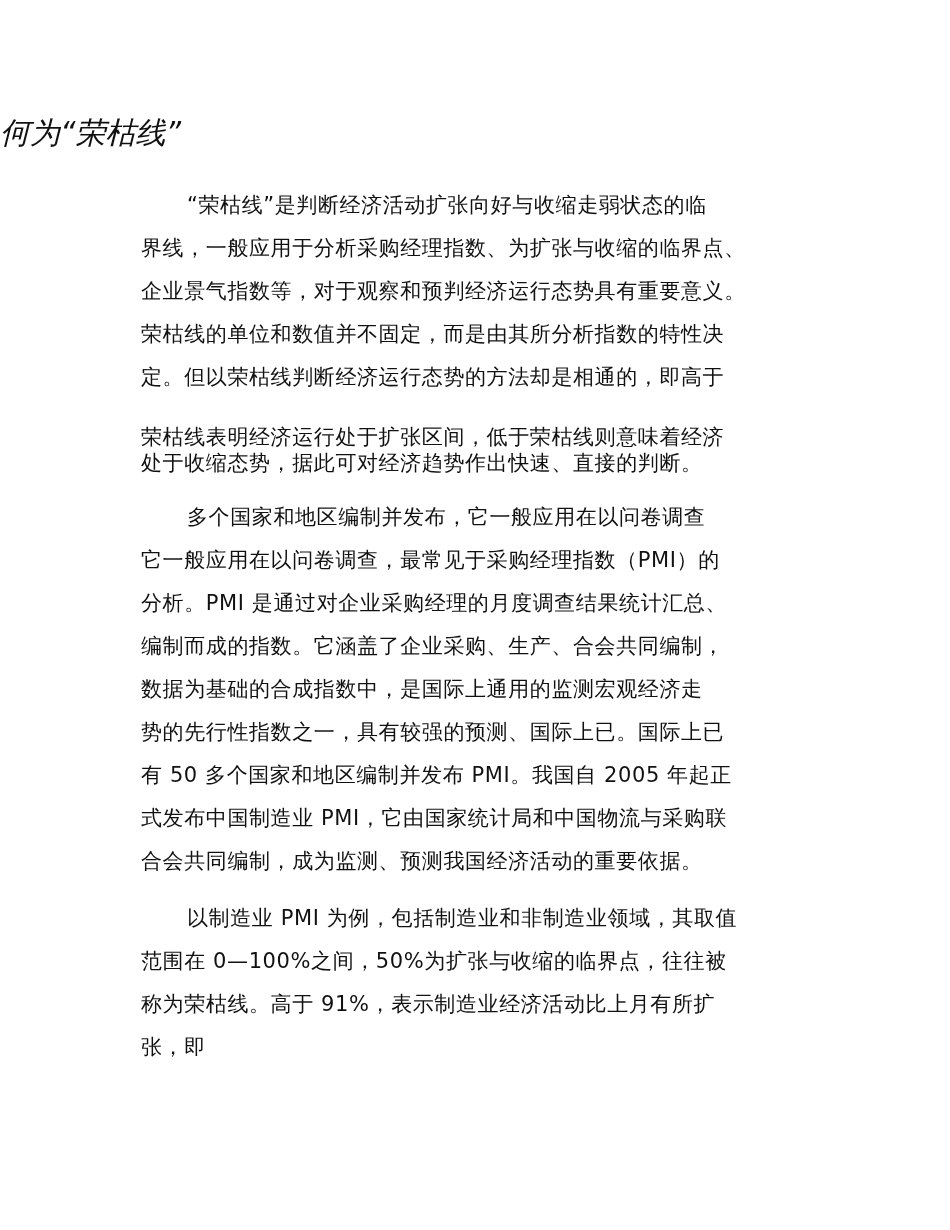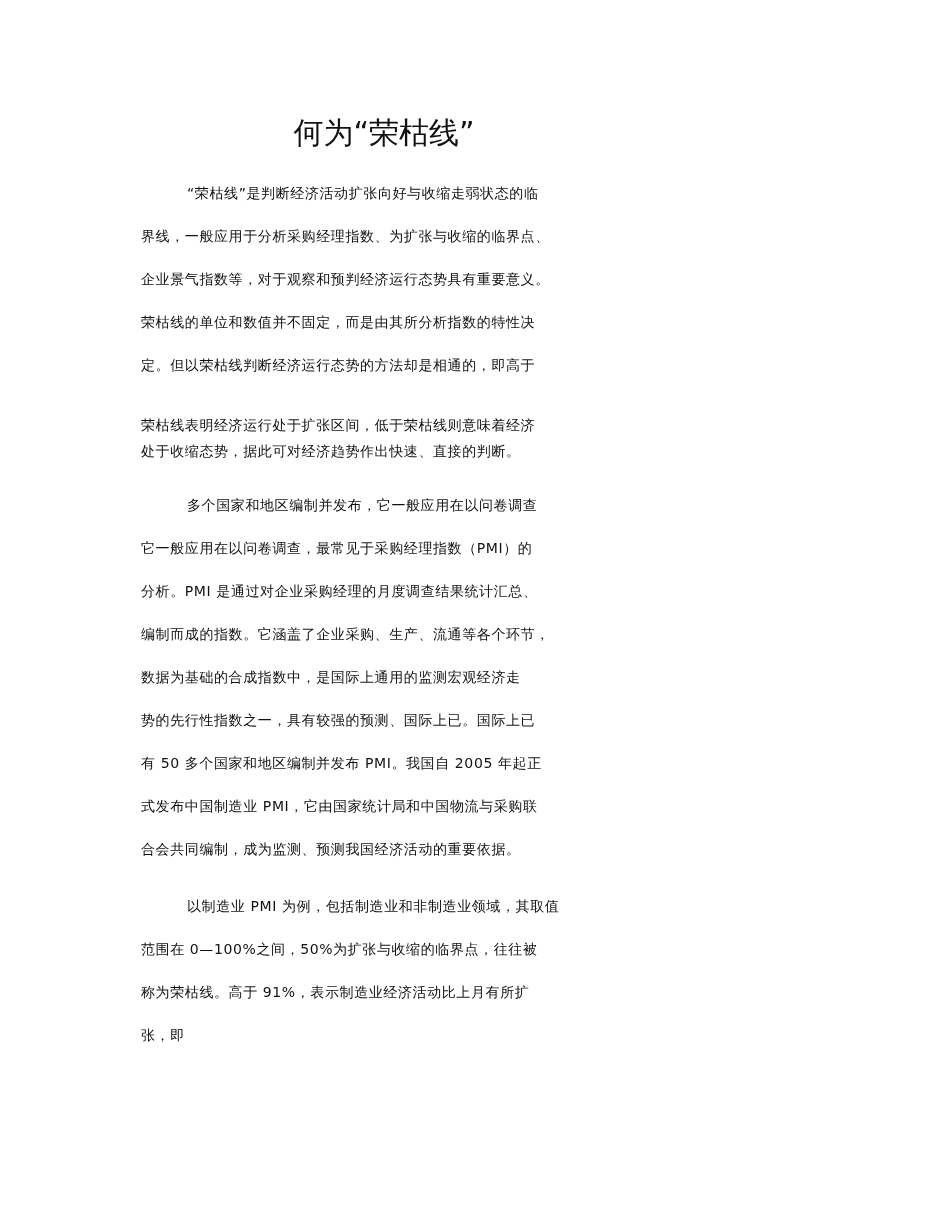--- a/index.html
+++ b/index.html
@@ -1,22 +1,22 @@
 <!DOCTYPE html>
 <html><head>
 <meta charset="utf-8">
 <style>
   html, body { margin: 0; padding: 0; background: #ffffff; }
   body { width: 950px; height: 1230px; position: relative; overflow: hidden;
          font-family: "DejaVu Sans", "Liberation Sans", sans-serif; color: #111111; }
   .page { position: absolute; left: 0; top: 0; width: 950px; height: 1230px; background: #ffffff; }
-  .title { position: absolute; left: 0; width: 768px; top: 113px; text-align: center;
-           font-size: 30px; line-height: 40px; white-space: nowrap; }
-  .line { position: absolute; left: 141px; width: 690px; font-size: 14px; line-height: 30px;
-          white-space: nowrap; letter-spacing: 0.6px; }
+  .title { position: absolute; left: 0; width: 768px; top: 113px; 
+           font-size: 30px; line-height: 40px; white-space: nowrap; font-style: italic; }
+  .line { position: absolute; left: 141px; width: 690px; font-size: 21px; line-height: 30px;
+          white-space: nowrap; letter-spacing: 0.6px; margin-top: 12px; }
   .indent { left: 187px; }
 </style>
 </head>
 <body>
 
 <div class="page">
   <div class="title">何为“荣枯线”</div>
 
   <div>
     <div class="line indent" style="top:178px">“荣枯线”是判断经济活动扩张向好与收缩走弱状态的临</div>
@@ -25,21 +25,21 @@
     <div class="line" style="top:307px">荣枯线的单位和数值并不固定，而是由其所分析指数的特性决</div>
     <div class="line" style="top:350px">定。但以荣枯线判断经济运行态势的方法却是相通的，即高于</div>
     <div class="line" style="top:410px">荣枯线表明经济运行处于扩张区间，低于荣枯线则意味着经济</div>
     <div class="line" style="top:436px">处于收缩态势，据此可对经济趋势作出快速、直接的判断。</div>
   </div>
 
   <div>
     <div class="line indent" style="top:490px">多个国家和地区编制并发布，它一般应用在以问卷调查</div>
     <div class="line" style="top:533px">它一般应用在以问卷调查，最常见于采购经理指数（PMI）的</div>
     <div class="line" style="top:576px">分析。PMI 是通过对企业采购经理的月度调查结果统计汇总、</div>
-    <div class="line" style="top:619px">编制而成的指数。它涵盖了企业采购、生产、流通等各个环节，</div>
+    <div class="line" style="top:619px">编制而成的指数。它涵盖了企业采购、生产、合会共同编制，</div>
     <div class="line" style="top:662px">数据为基础的合成指数中，是国际上通用的监测宏观经济走</div>
     <div class="line" style="top:705px">势的先行性指数之一，具有较强的预测、国际上已。国际上已</div>
     <div class="line" style="top:748px">有 50 多个国家和地区编制并发布 PMI。我国自 2005 年起正</div>
     <div class="line" style="top:791px">式发布中国制造业 PMI，它由国家统计局和中国物流与采购联</div>
     <div class="line" style="top:834px">合会共同编制，成为监测、预测我国经济活动的重要依据。</div>
   </div>
 
   <div>
     <div class="line indent" style="top:891px">以制造业 PMI 为例，包括制造业和非制造业领域，其取值</div>
     <div class="line" style="top:934px">范围在 0—100%之间，50%为扩张与收缩的临界点，往往被</div>

